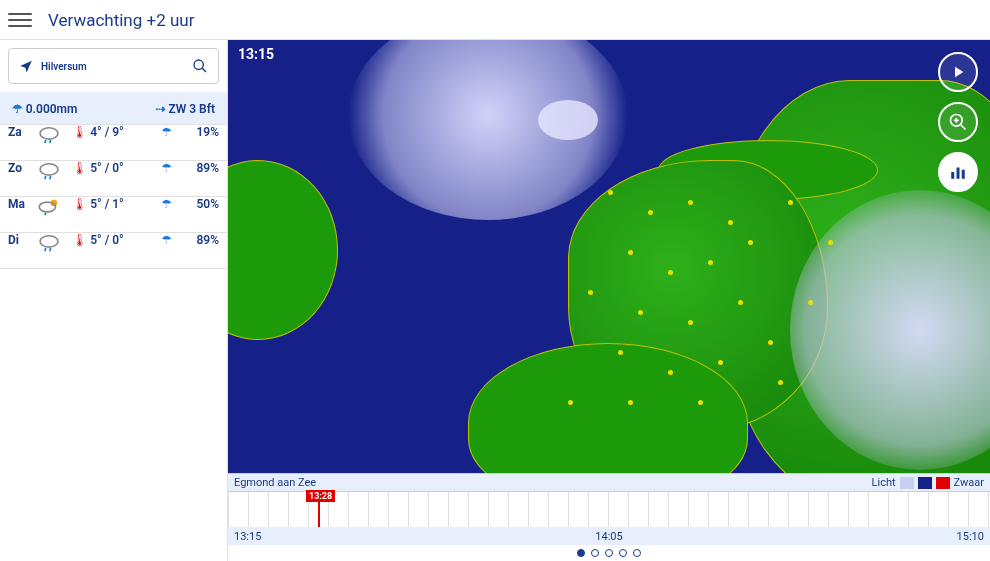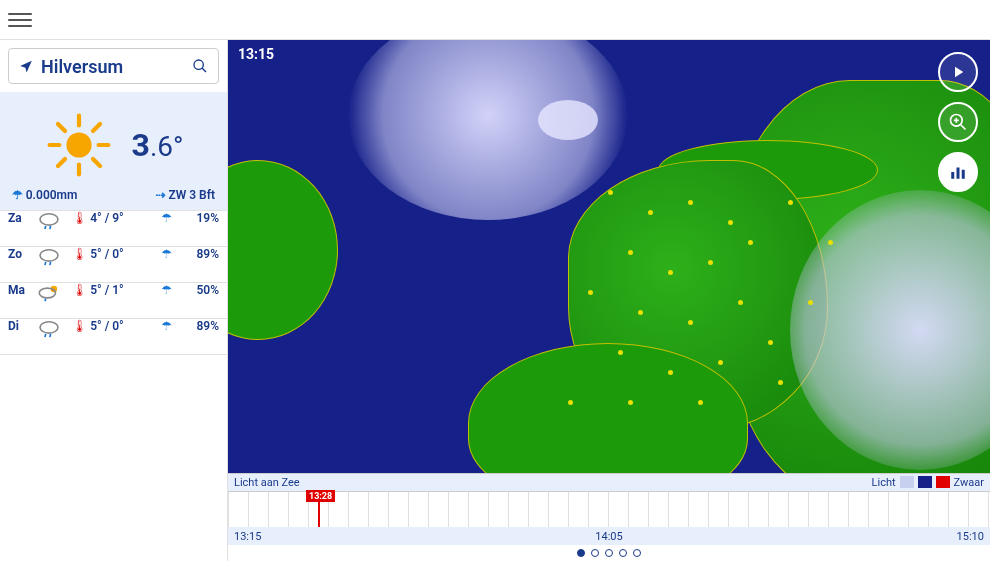--- a/index.html
+++ b/index.html
@@ -32,21 +32,21 @@
     margin: 8px;
     border: 1px solid #ccc;
     border-radius: 4px;
     height: 36px;
     display: flex;
     align-items: center;
     padding: 0 10px;
     background:#fff;
   }
   .search-box .loc-icon { color:#1a3a8a; }
-  .search-box .loc-text { flex:1; margin-left:8px; font-size:18px; color:#1a3a8a; font-weight:600; }
+  .search-box .loc-text { flex:1; margin-left:8px; font-size:10px; color:#1a3a8a; font-weight:600; }
   .search-box .mag-icon { color:#1a3a8a; }
   .now-card {
     background: #e8effc;
     padding: 10px 8px 8px;
     border-bottom: 1px solid #e0e0e0;
   }
   .now-title { text-align:center; font-size:15px; font-weight:700; color:#1a3a8a; letter-spacing:2px; }
   .now-row { display:flex; align-items:center; justify-content:center; gap:18px; margin:8px 0; }
   .sun-icon { width:70px; height:70px; }
   .temp-big { font-size:28px; font-weight:400; color:#1a3a8a; }
@@ -97,21 +97,21 @@
     display:flex; align-items:center; justify-content:center;
     cursor:pointer; color:#fff;
   }
   .ctrl-btn.solid { background:#fff; color:#1a3a8a; }
   
   .tl-header {
     background:#e8effc; height:18px; font-size:11px; color:#1a3a8a;
     padding:0 6px; display:flex; justify-content:space-between; align-items:center;
     border-top:1px solid #ccc;
   }
-  .legend { display:flex; gap:4px; }
+  .legend { display:flex; align-items:center; gap:4px; }
   .legend .sw { width:14px; height:12px; display:inline-block; }
   .timeline {
     background:#fff; height:36px; position:relative;
     border-top:1px solid #ccc;
     background-image: repeating-linear-gradient(to right, #e0e0e0 0 1px, transparent 1px 20px);
   }
   .tl-marker {
     position:absolute; top:0; bottom:0; left:90px; width:2px; background:#e00000;
   }
   .tl-marker::before {
@@ -131,60 +131,41 @@
 </style>
 </head>
 <body>
 
 <div class="header">
   <div class="menu-icon">
     <span></span>
       <span></span>
       <span></span>
   </div>
+  <div class="title">Verwachting +2 uur</div>
 </div>
 
 <div class="main">
   <div class="sidebar">
     <div class="search-box">
       <span class="loc-icon">
         <svg width="14" height="14" viewBox="0 0 24 24" fill="currentColor">
             <path d="M2 12l20-9-9 20-2-8-9-3z"></path>
           </svg>
       </span>
       <span class="loc-text">Hilversum</span>
       <span class="mag-icon">
         <svg width="16" height="16" viewBox="0 0 24 24" fill="none" stroke="currentColor" stroke-width="2">
             <circle cx="10" cy="10" r="7"></circle>
             <line x1="21" y1="21" x2="15" y2="15"></line>
           </svg>
       </span>
     </div>
 
     <div class="now-card">
-      <div class="now-row">
-        <span>
-          <svg class="sun-icon" viewBox="0 0 100 100">
-            <circle cx="50" cy="50" r="18" fill="#f7a600"></circle>
-            <g stroke="#f7a600" stroke-width="6" stroke-linecap="round">
-              <line x1="50" y1="8" x2="50" y2="22"></line>
-              <line x1="50" y1="78" x2="50" y2="92"></line>
-              <line x1="8" y1="50" x2="22" y2="50"></line>
-              <line x1="78" y1="50" x2="92" y2="50"></line>
-              <line x1="20" y1="20" x2="30" y2="30"></line>
-              <line x1="70" y1="70" x2="80" y2="80"></line>
-              <line x1="70" y1="30" x2="80" y2="20"></line>
-              <line x1="20" y1="80" x2="30" y2="70"></line>
-            </g>
-          </svg>
-        </span>
-        <span class="temp-big">
-          <span class="whole">3</span><span>.6°</span>
-        </span>
-      </div>
       <div class="now-foot">
         <span>
           <span style="color:#1a78d6">☂</span>
           <span>0.000mm</span>
         </span>
         <span>
           <span style="color:#1a78d6">⇢</span>
           <span>ZW 3 Bft</span>
         </span>
       </div>
@@ -305,21 +286,21 @@
           <svg width="18" height="18" viewBox="0 0 24 24" fill="currentColor">
               <rect x="3" y="12" width="4" height="9"></rect>
               <rect x="10" y="6" width="4" height="15"></rect>
               <rect x="17" y="9" width="4" height="12"></rect>
             </svg>
         </div>
       </div>
     </div>
 
     <div class="tl-header">
-      <span>Licht aan Zee</span>
+      <span>Egmond aan Zee</span>
       <span class="legend">
         <span>Licht</span>
         <span class="sw" style="background:#c8d0f0"></span>
         <span class="sw" style="background:#152089"></span>
         <span class="sw" style="background:#e00000"></span>
         <span>Zwaar</span>
       </span>
     </div>
     <div class="timeline">
       <div class="tl-marker" data-label="13:28"></div>

